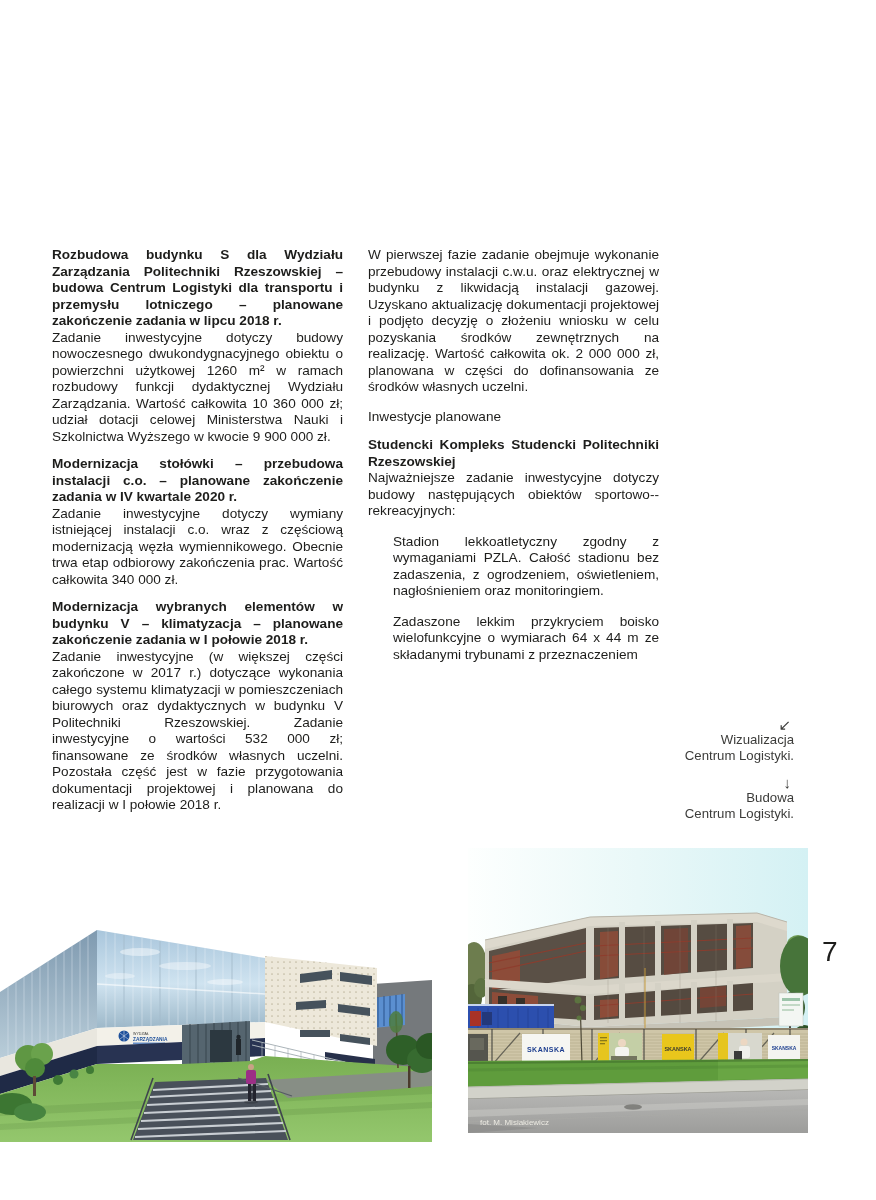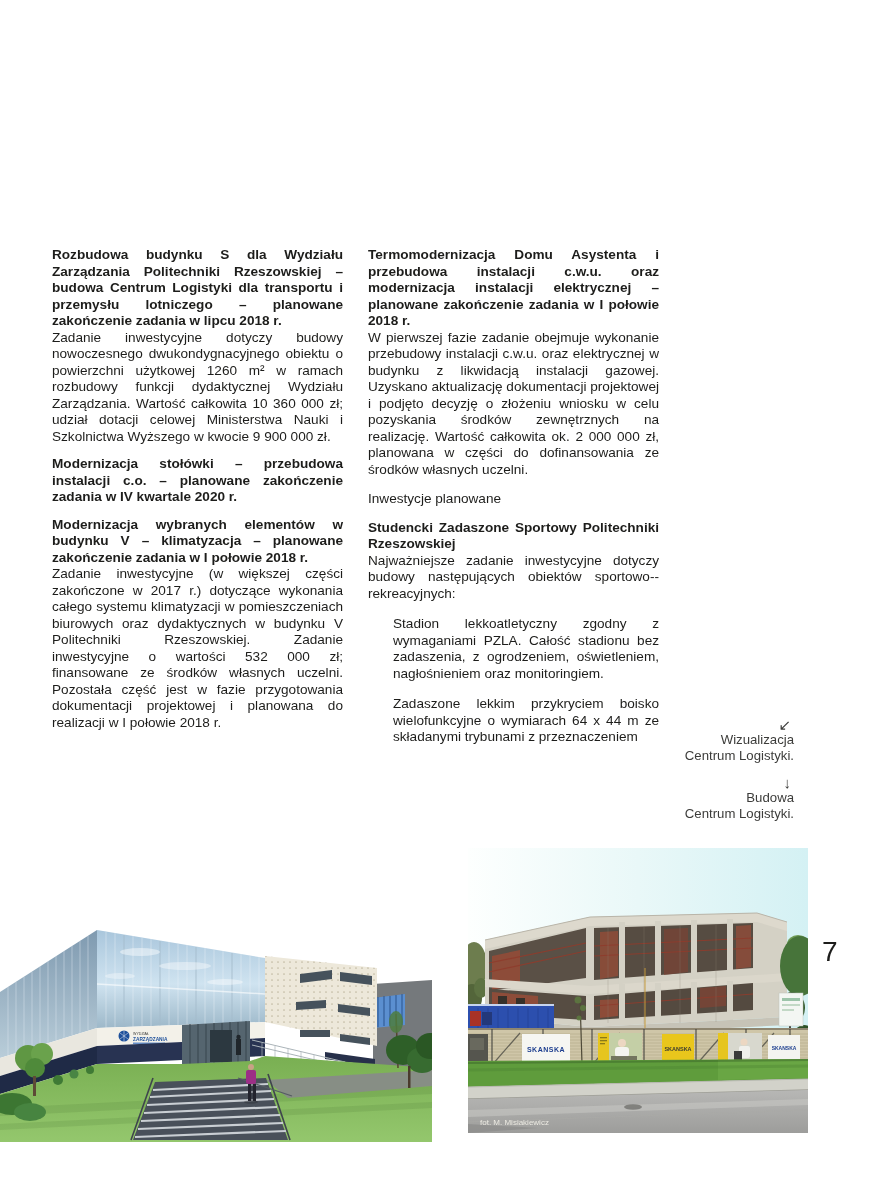--- a/index.html
+++ b/index.html
@@ -45,35 +45,35 @@
 
 <div class="page">
 
   <section class="col col-left">
     <div class="sec">
       <p class="heading">Rozbudowa budynku S dla Wydziału Zarządzania Politechniki Rzeszowskiej – budowa Centrum Logistyki dla transportu i przemysłu lotniczego – planowane zakończenie zadania w lipcu 2018 r.</p>
       <p class="body">Zadanie inwestycyjne dotyczy budowy nowoczesnego dwukondygnacyjnego obiektu o powierzchni użytkowej 1260 m² w ramach rozbudowy funkcji dydaktycznej Wydziału Zarządzania. Wartość całkowita 10 360 000 zł; udział dotacji celowej Ministerstwa Nauki i Szkolnictwa Wyższego w kwocie 9 900 000 zł.</p>
     </div>
     <div class="sec">
       <p class="heading">Modernizacja stołówki – przebudowa instalacji c.o. – planowane zakończenie zadania w IV kwartale 2020 r.</p>
+      <p class="body">Zadanie inwestycyjne dotyczy wymiany istniejącej instalacji c.o. wraz z częściową modernizacją węzła wymiennikowego. Obecnie trwa etap odbiorowy zakończenia prac. Wartość całkowita 340 000 zł.</p>
     </div>
     <div class="sec">
       <p class="heading">Modernizacja wybranych elementów w budynku V – klimatyzacja – planowane zakończenie zadania w I połowie 2018 r.</p>
       <p class="body">Zadanie inwestycyjne (w większej części zakończone w 2017 r.) dotyczące wykonania całego systemu klimatyzacji w pomieszczeniach biurowych oraz dydaktycznych w budynku V Politechniki Rzeszowskiej. Zadanie inwestycyjne o wartości 532 000 zł; finansowane ze środków własnych uczelni. Pozostała część jest w fazie przygotowania dokumentacji projektowej i planowana do realizacji w I połowie 2018 r.</p>
     </div>
   </section>
 
   <section class="col col-right">
     <div class="sec">
-      <p class="heading">Termomodernizacja Domu Asystenta i przebudowa instalacji c.w.u. oraz modernizacja instalacji elektrycznej – planowane zakończenie zadania w I połowie 2018 r.</p>
       <p class="body">W pierwszej fazie zadanie obejmuje wykonanie przebudowy instalacji c.w.u. oraz elektrycznej w budynku z likwidacją instalacji gazowej. Uzyskano aktualizację dokumentacji projektowej i podjęto decyzję o złożeniu wniosku w celu pozyskania środków zewnętrznych na realizację. Wartość całkowita ok. 2 000 000 zł, planowana w części do dofinansowania ze środków własnych uczelni.</p>
     </div>
     <p class="planned">Inwestycje planowane</p>
     <div class="sec">
-      <p class="heading">Studencki Zadaszone Sportowy Politechniki Rzeszowskiej</p>
+      <p class="heading">Studencki Kompleks Studencki Politechniki Rzeszowskiej</p>
       <p class="body">Najważniejsze zadanie inwestycyjne dotyczy budowy następujących obiektów sportowo-​-rekreacyjnych:</p>
       <p class="item">Stadion lekkoatletyczny zgodny z wymaganiami PZLA. Całość stadionu bez zadaszenia, z ogrodzeniem, oświetleniem, nagłośnieniem oraz monitoringiem.</p>
       <p class="item">Zadaszone lekkim przykryciem boisko wielofunkcyjne o wymiarach 64 x 44 m ze składanymi trybunami z przeznaczeniem</p>
     </div>
   </section>
 
   <aside class="captions">
     <div class="caption">
       <div class="arrow">↙</div>
       <div>Wizualizacja</div>

